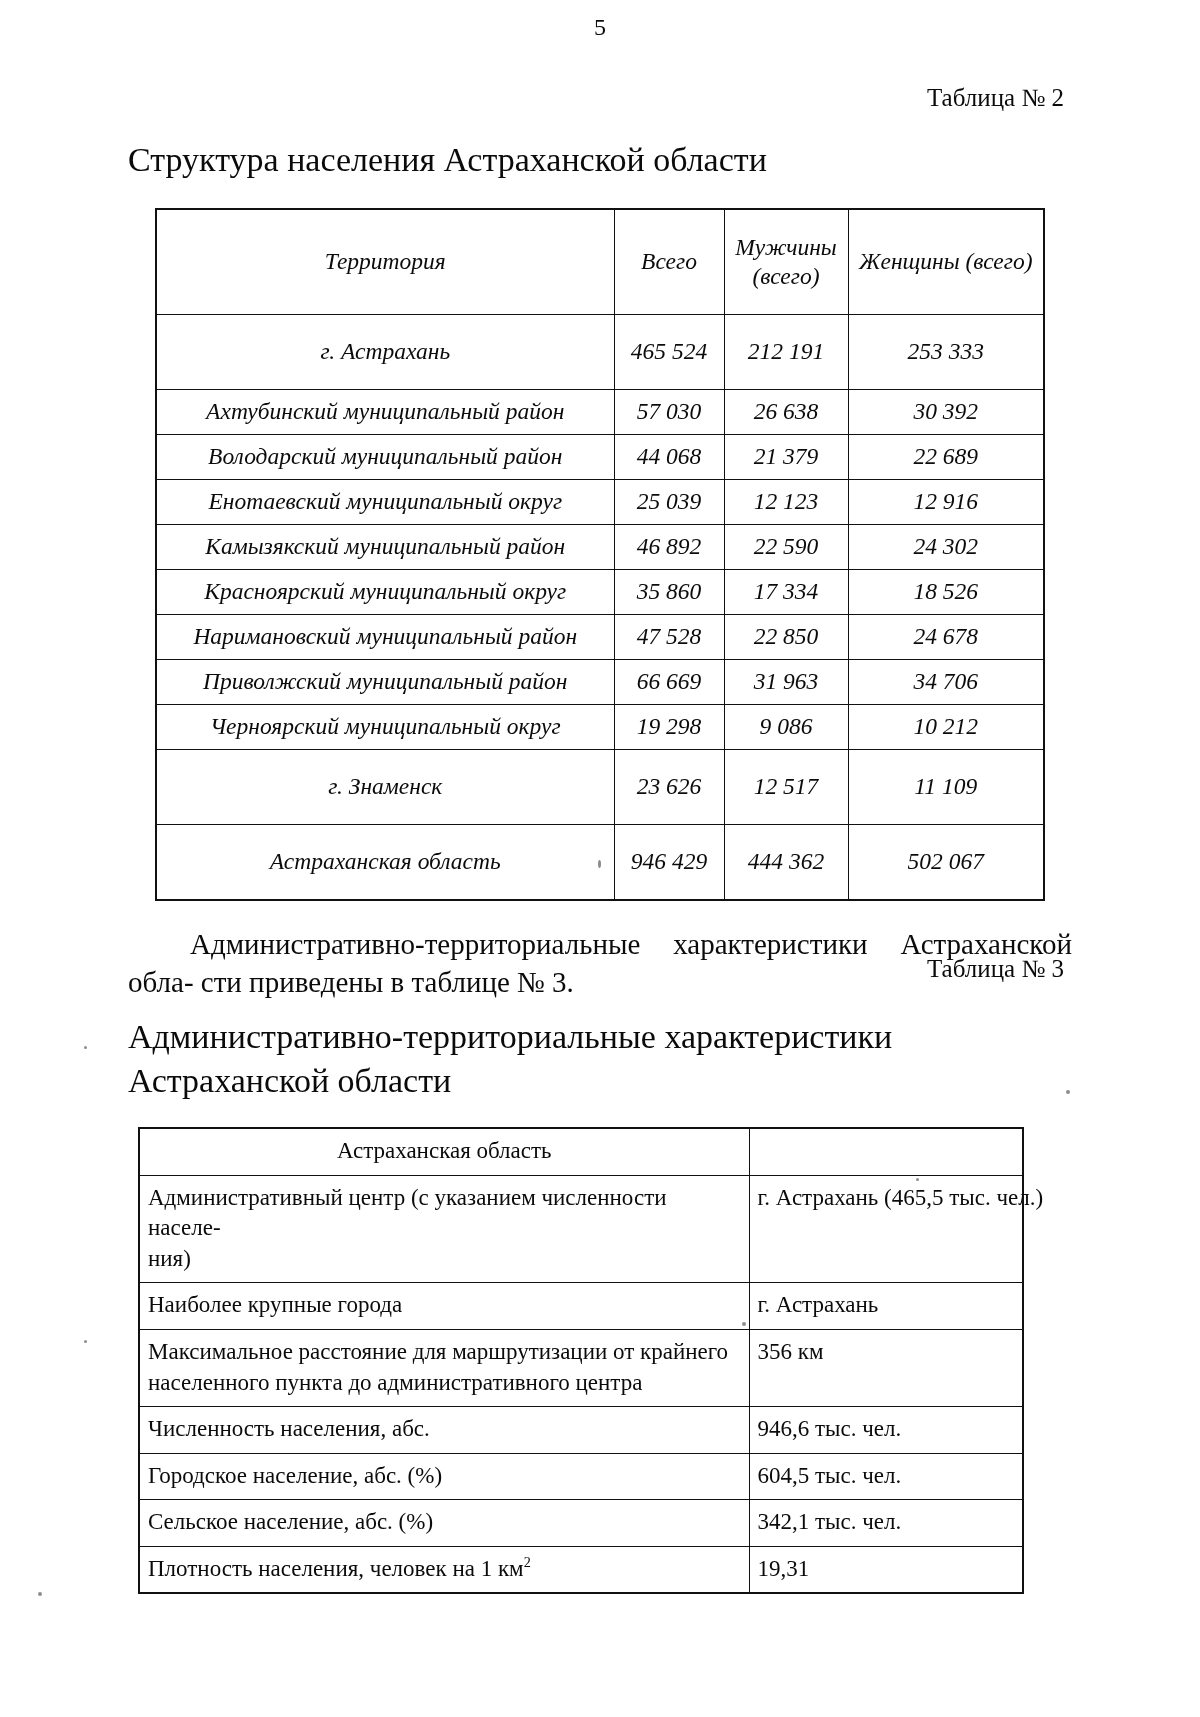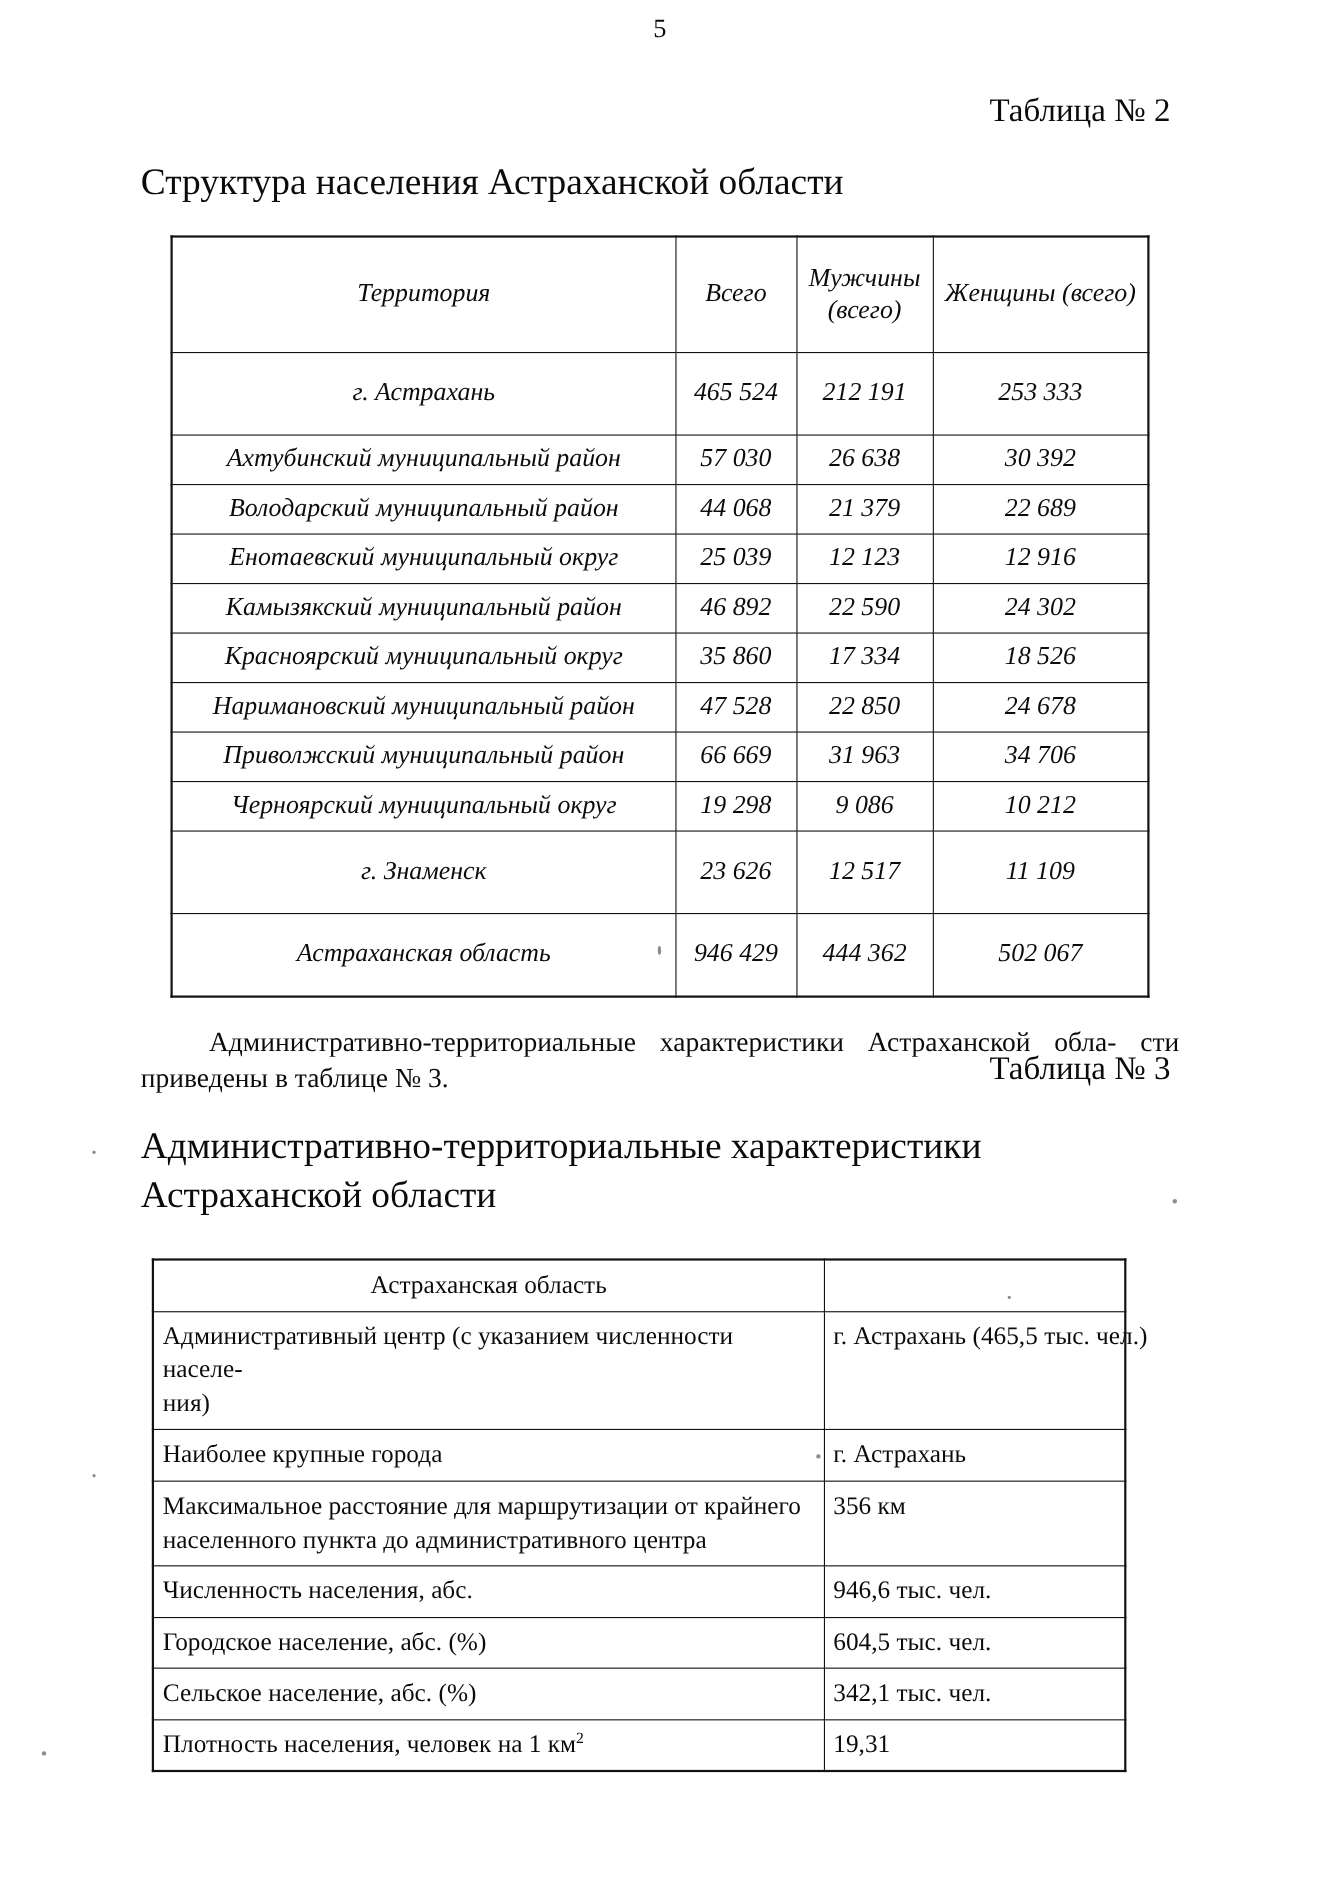--- a/index.html
+++ b/index.html
@@ -40,33 +40,33 @@
   
   .content {
     position: absolute;
     top: 84px;
     left: 128px;
     width: 944px;
   }
 
   .table-label {
     text-align: right;
-    font-size: 30px;
+    font-size: 25px;
     margin: 0 0 26px 0;
     padding-right: 8px;
   }
 
   .table-title {
     text-align: left;
     font-size: 34px;
     margin: 0 0 26px 0;
     line-height: 1.28;
   }
   .table-title.two-line {
-    margin-bottom: 36px;
+    margin-bottom: 25px;
   }
 
   
   table.doc-table {
     border-collapse: collapse;
     font-size: 23.5px;
     line-height: 1.18;
     table-layout: fixed;
   }
 
@@ -103,21 +103,21 @@
     height: 66px;
   }
 
   col.c-territory { width: 458px; }
   col.c-total     { width: 110px; }
   col.c-men       { width: 124px; }
   col.c-women     { width: 196px; }
 
   
   .para {
-    font-size: 25px;
+    font-size: 29px;
     line-height: 1.34;
     margin: 24px 0 0 0;
     text-align: justify;
     text-indent: 62px;
     hyphens: manual;
   }
 
   
   table.admin-table {
     width: 884px;

